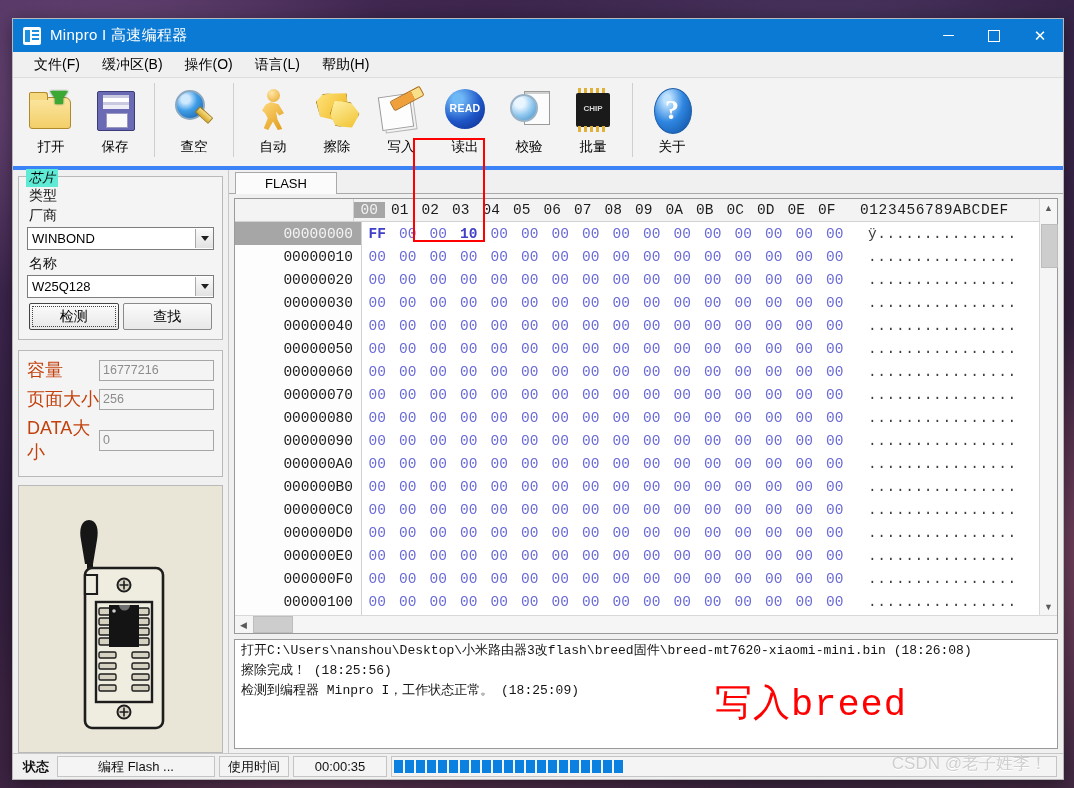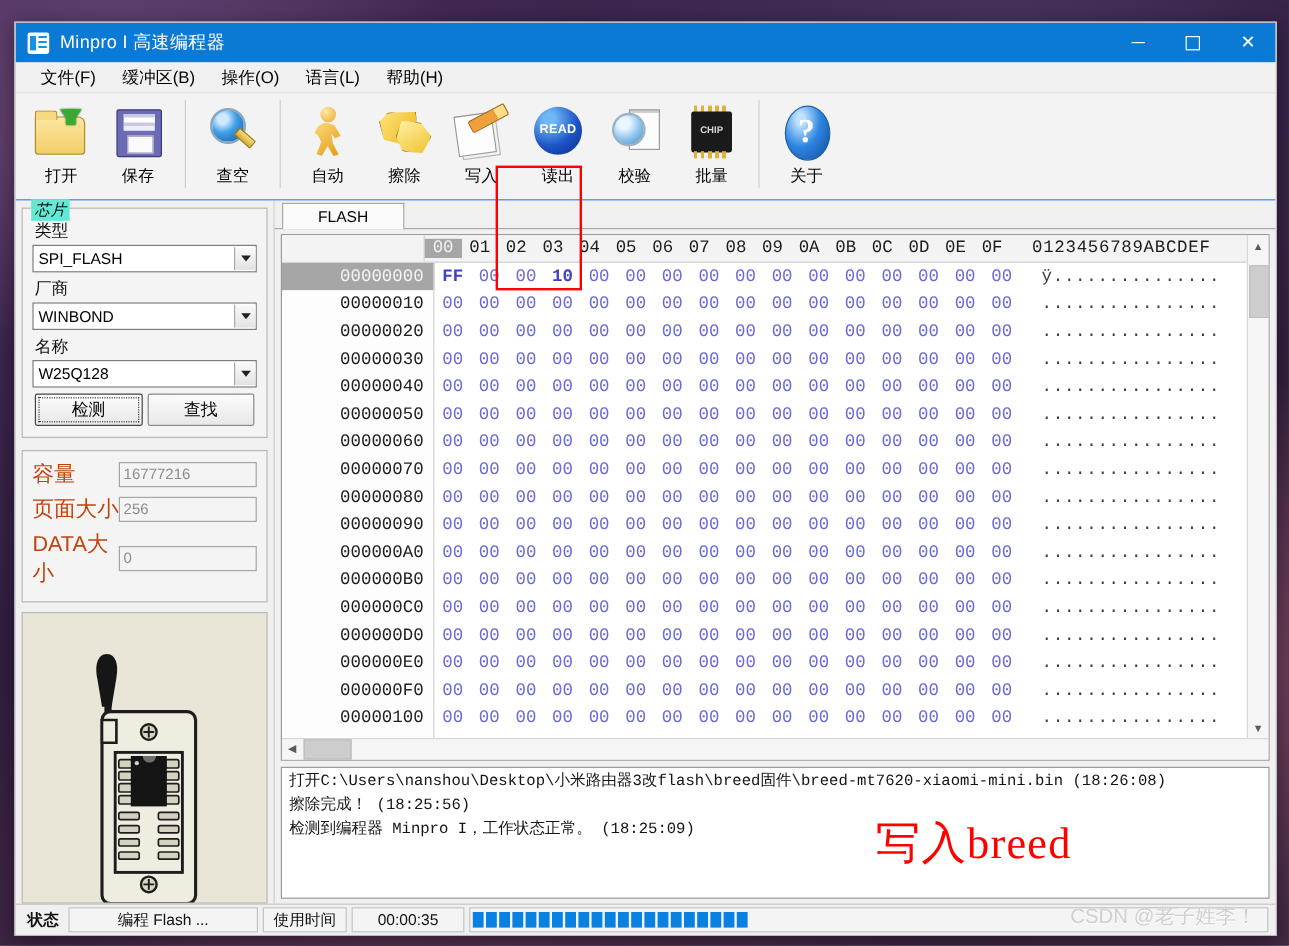--- a/index.html
+++ b/index.html
@@ -73,21 +73,21 @@
   }
   .menu-item {
     font-size: 14px; color: #000;
     padding: 2px 11px; white-space: nowrap;
   }
 
   
   #toolbar {
     height: 85px; flex: none;
     background: #f3f3f3;
-    border-bottom: 1px solid #3b82f6;
+    border-bottom: 4px solid #3b82f6;
     display: flex; align-items: flex-start;
     padding: 3px 0 0 6px;
     position: relative;
   }
   .tb-group { display: flex; align-items: flex-start; }
   .tb-sep { width: 1px; height: 74px; background: #cfcfcf; margin: 2px 7px 0 7px; }
   .tb-btn {
     width: 64px; height: 78px;
     display: flex; flex-direction: column;
     align-items: center; justify-content: flex-start;
@@ -406,23 +406,23 @@
     height: 108px; flex: none; margin: 5px 5px 4px 5px;
     background: #fff; border: 1px solid #9a9a9a;
     position: relative; overflow: hidden;
   }
   .log-line {
     font-family: "Liberation Mono","DejaVu Sans Mono",monospace;
     font-size: 13px; color: #141414;
     padding: 1px 0 1px 6px; white-space: nowrap;
   }
   #annotation {
-    position: absolute; right: 164px; top: 38px;
+    position: absolute; right: 150px; top: 38px;
     font-size: 37px; color: #ff0000;
-    font-family: Liberation Serif, serif;
+    font-family: Liberation Mono, monospace;
     letter-spacing: 1px;
   }
 
   
   #statusbar {
     height: 25px; flex: none; background: #f0f0f0;
     border-top: 1px solid #c8c8c8;
     display: flex; align-items: center; font-size: 13px; color: #111;
   }
   .sb-cell {
@@ -559,26 +559,20 @@
   </div>
 
   <div id="body-split">
 
     <div id="left-panel">
 
       <div class="group-box">
         <div class="group-title">芯片</div>
 
         <div class="field-label">类型</div>
-        <div class="combo">
-          <span class="combo-val">SPI_FLASH</span>
-          <span class="combo-arrow">
-              <span class="caret-dn"></span>
-            </span>
-        </div>
 
         <div class="field-label">厂商</div>
         <div class="combo">
           <span class="combo-val">WINBOND</span>
           <span class="combo-arrow">
               <span class="caret-dn"></span>
             </span>
         </div>
 
         <div class="field-label">名称</div>

